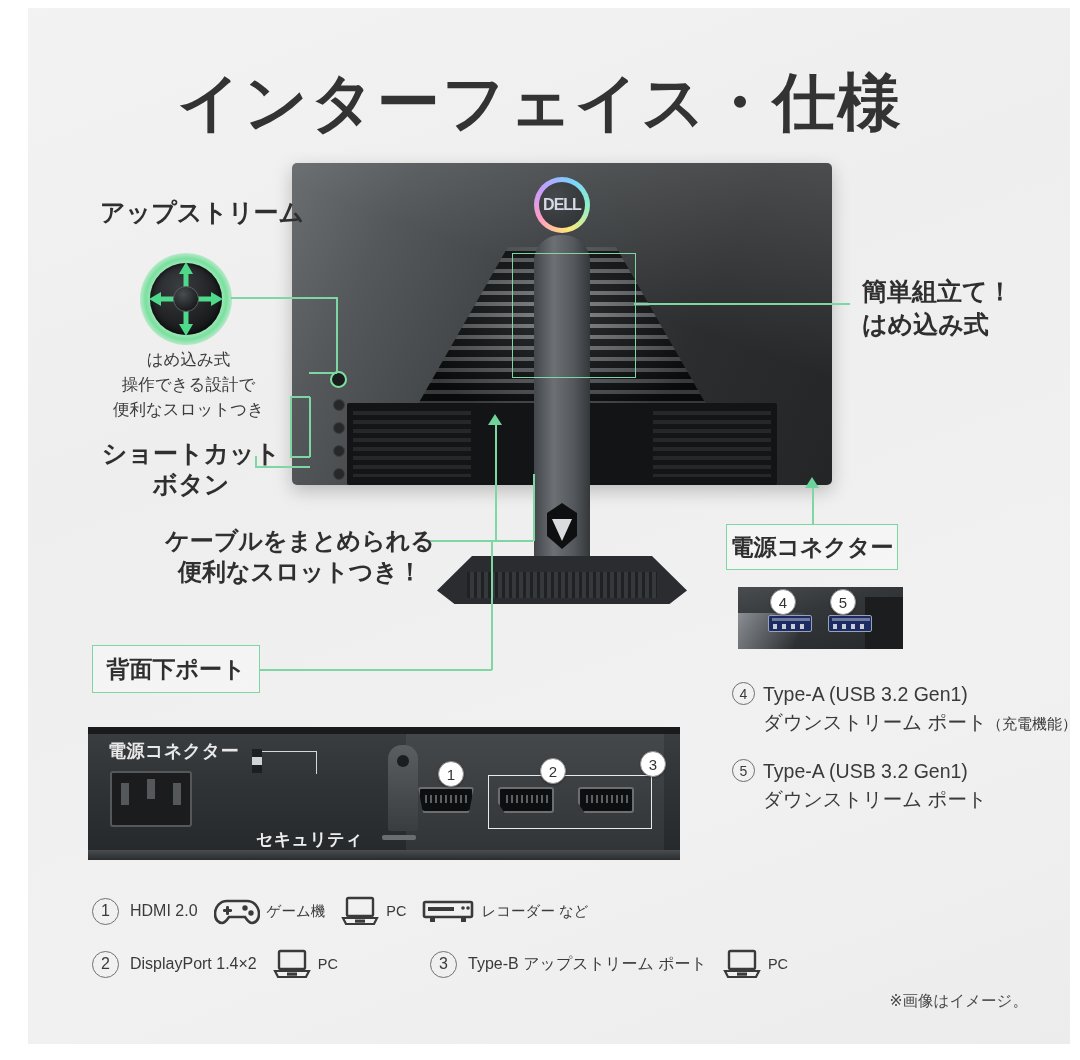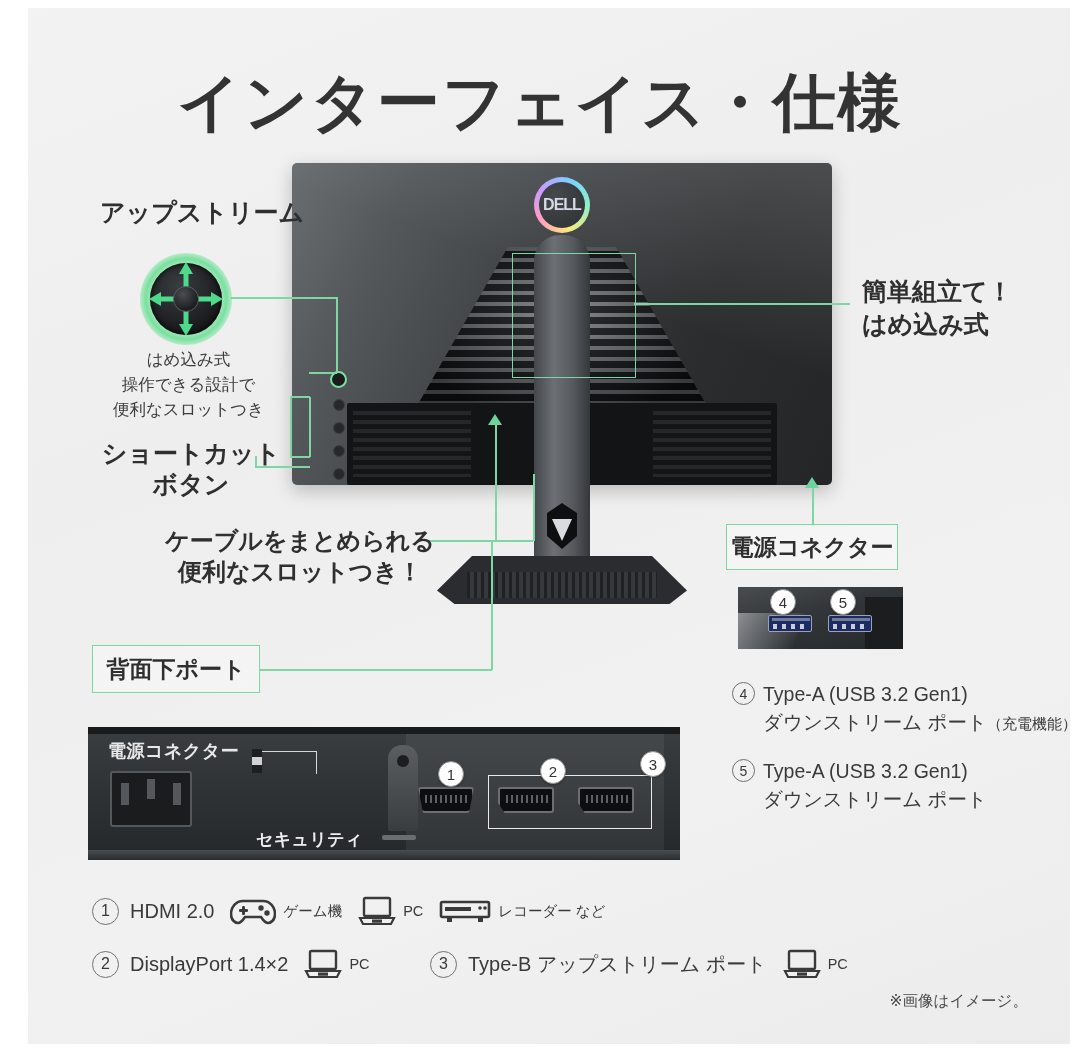--- a/index.html
+++ b/index.html
@@ -214,21 +214,21 @@
     background:linear-gradient(180deg,#5a5e61,#3a3d40);border-radius:14px 14px 2px 2px;}
   .mount-tab::after{content:"";position:absolute;left:9px;top:10px;width:12px;height:12px;
     border-radius:50%;background:#1b1d1f;}
   .lowdash{position:absolute;left:294px;top:108px;width:34px;height:5px;background:#6a6e71;border-radius:2px;}
 
   
   .blegend{position:absolute;display:flex;align-items:center;}
   .bl-num{width:27px;height:27px;min-width:27px;border-radius:50%;border:1.4px solid #717171;
     display:flex;align-items:center;justify-content:center;font-size:16px;color:#3a3a3a;
     box-sizing:border-box;}
-  .bl-txt{font-size:20px;color:#3a3a3a;margin-left:11px;white-space:nowrap;}
+  .bl-txt{font-size:16px;color:#3a3a3a;margin-left:11px;white-space:nowrap;}
   .bl-cap{font-size:14.5px;color:#3a3a3a;margin-left:7px;white-space:nowrap;}
   .ico{margin-left:16px;display:inline-flex;align-items:center;}
 
   #footnote{position:absolute;right:52px;top:991px;font-size:15.5px;color:#4a4a4a;}
 </style>
 </head>
 <body>
 
 <div id="canvas">
 

